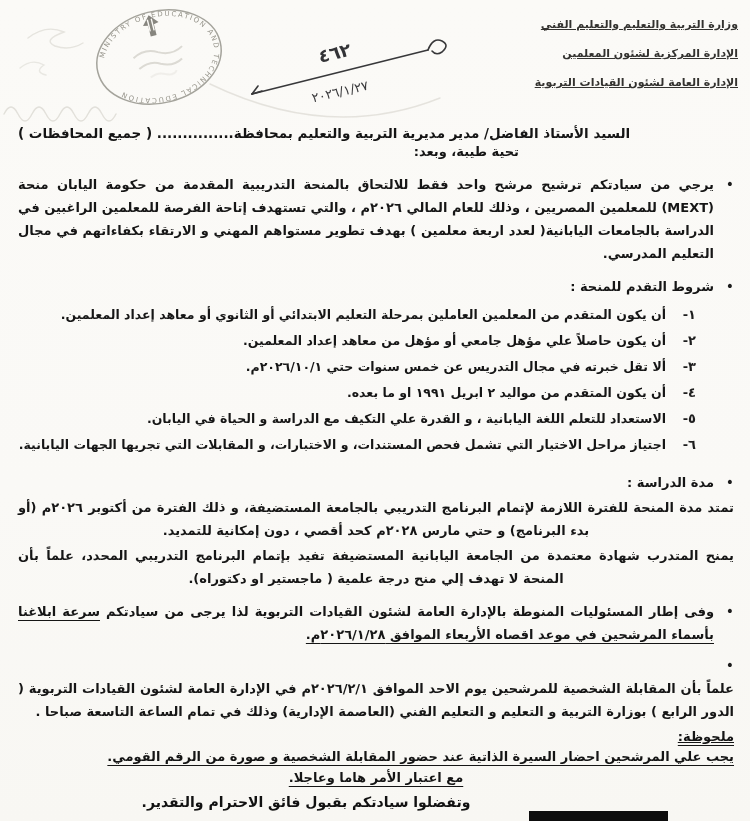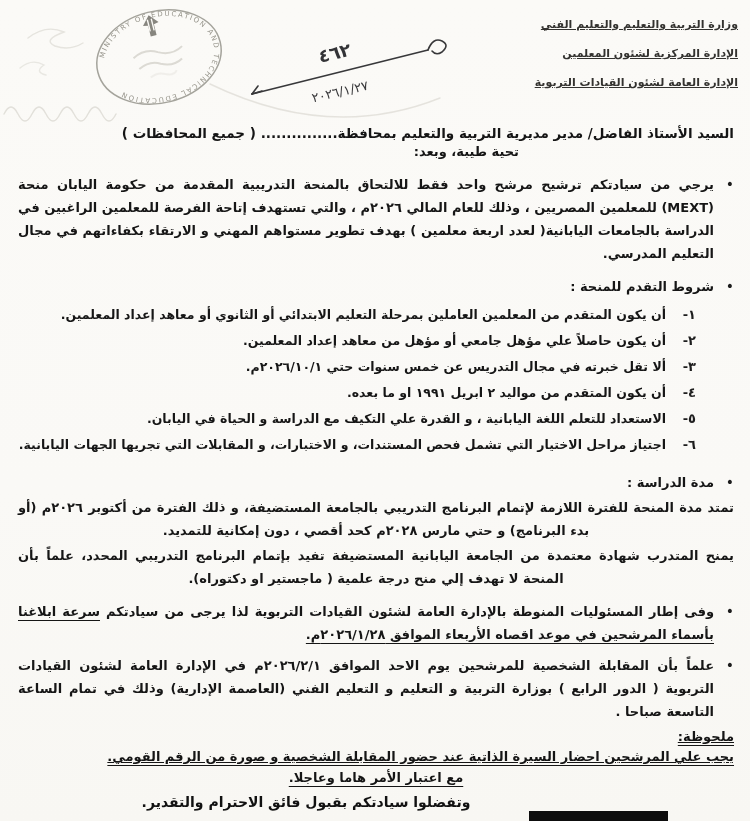--- a/index.html
+++ b/index.html
@@ -21,21 +21,21 @@
     direction:rtl;
     text-decoration:underline;
   }
   .stamp-wrap{position:absolute;left:72px;top:2px;width:175px;height:110px;}
   .hand-wrap{position:absolute;left:238px;top:16px;width:225px;height:100px;}
   .artifacts{position:absolute;left:0;top:12px;width:560px;height:150px;pointer-events:none;}
   
   .content{padding:0 16px 0 18px;direction:rtl;}
   .salutation{
     margin-top:13px;font-size:13.5px;font-weight:bold;white-space:nowrap;
-    text-align:right;color:#151515;
+    text-align:left;color:#151515;
   }
   .greeting{
     margin-top:3px;font-size:13px;font-weight:bold;text-align:right;
     padding-right:215px;color:#151515;
   }
   .brow{display:flex;align-items:flex-start;margin-top:10px;}
   .bdot{flex:0 0 20px;font-size:14px;line-height:23px;text-align:right;}
   .bdot::before{content:"•";}
   .btxt{
     flex:1;font-size:13px;font-weight:bold;line-height:23px;color:#161616;
@@ -49,21 +49,21 @@
   .para.last-center{text-align-last:center;}
   .cond-list{margin-top:6px;padding-right:38px;}
   .cond-row{display:flex;align-items:flex-start;margin-bottom:5px;}
   .cond-num{flex:0 0 30px;font-size:13px;font-weight:bold;line-height:21px;text-align:right;}
   .cond-text{flex:1;font-size:12.5px;font-weight:bold;line-height:21px;text-align:right;color:#161616;}
   .ul{text-decoration:underline;text-decoration-thickness:1.4px;text-underline-offset:4px;}
   .note-label{
     margin-top:6px;font-size:13px;font-weight:bold;text-align:right;color:#151515;text-decoration:underline;
   }
   .note-line{
-    margin-top:5px;font-size:13px;font-weight:bold;text-align:right;color:#151515;text-decoration:underline;
+    margin-top:5px;font-size:13px;font-weight:bold;text-align:right;color:#151515;
   }
   .urgent{
     margin-top:6px;font-size:13px;font-weight:bold;text-align:center;color:#151515;
   }
   .closing{
     margin-top:9px;font-size:14px;font-weight:bold;text-align:center;color:#111;
     position:relative;left:-70px; 
   }
   .redaction{
     position:absolute;left:529px;top:811px;width:139px;height:12px;background:#0d0d0d;
@@ -177,21 +177,21 @@
     </div>
     <div class="para last-center">تمتد مدة المنحة للفترة اللازمة لإتمام البرنامج التدريبي بالجامعة المستضيفة، و ذلك الفترة من أكتوبر ٢٠٢٦م (أو بدء البرنامج) و حتي مارس ٢٠٢٨م كحد أقصي ، دون إمكانية للتمديد.</div>
 
     <div class="para last-center">يمنح المتدرب شهادة معتمدة من الجامعة اليابانية المستضيفة تفيد بإتمام البرنامج التدريبي المحدد، علماً بأن المنحة لا تهدف إلي منح درجة علمية ( ماجستير او دكتوراه).</div>
 
     <div class="brow" style="margin-top:10px;">
       <span class="bdot"></span>
       <div class="btxt"><span>وفى إطار المسئوليات المنوطة بالإدارة العامة لشئون القيادات التربوية لذا يرجى من سيادتكم </span><span class="ul">سرعة ابلاغنا بأسماء المرشحين في موعد اقصاه الأربعاء الموافق ٢٠٢٦/١/٢٨م.</span></div>
     </div>
 
-    <div class="brow" style="margin-top:8px;">
+    <div class="brow" style="margin-top:8px;flex-direction:column;">
       <span class="bdot"></span>
       <div class="btxt">علماً بأن المقابلة الشخصية للمرشحين يوم الاحد الموافق ٢٠٢٦/٢/١م في الإدارة العامة لشئون القيادات التربوية ( الدور الرابع ) بوزارة التربية و التعليم و التعليم الفني (العاصمة الإدارية) وذلك في تمام الساعة التاسعة صباحا .</div>
     </div>
 
     <div class="note-label"><span class="ul">ملحوظة:</span></div>
     <div class="note-line"><span class="ul">يجب علي المرشحين احضار السيرة الذاتية عند حضور المقابلة الشخصية و صورة من الرقم القومي.</span></div>
     <div class="urgent"><span class="ul">مع اعتبار الأمر هاما وعاجلا.</span></div>
 
     <div class="closing">وتفضلوا سيادتكم بقبول فائق الاحترام والتقدير.</div>
   </div>

